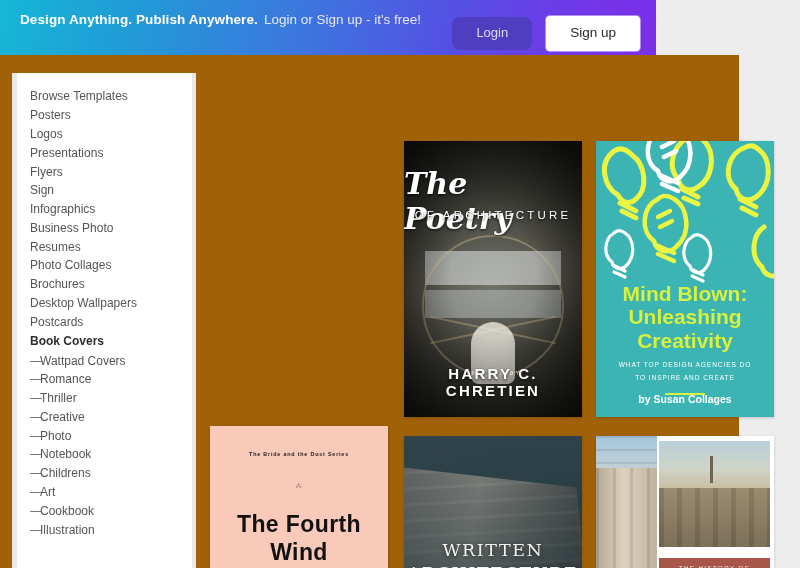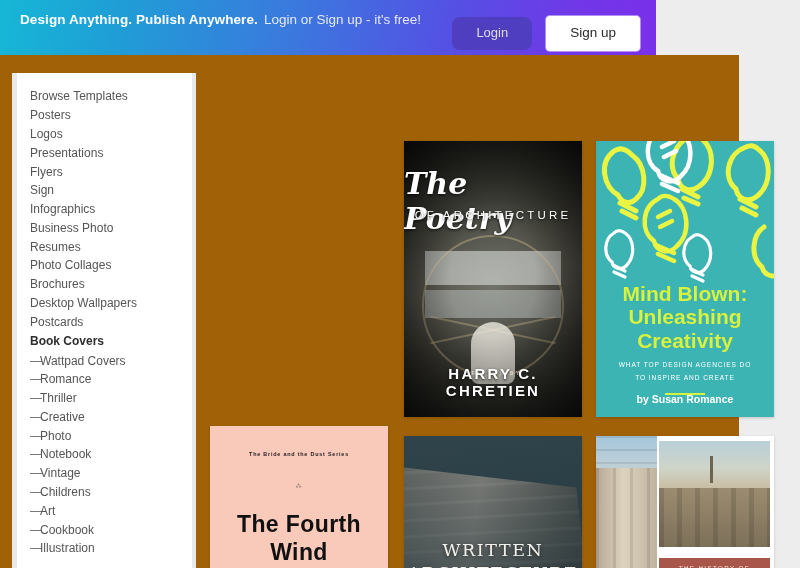--- a/index.html
+++ b/index.html
@@ -403,21 +403,20 @@
       <div class="nav-item"><span>Brochures</span></div>
       <div class="nav-item"><span>Desktop Wallpapers</span></div>
       <div class="nav-item"><span>Postcards</span></div>
       <div class="nav-item group"><span>Book Covers</span></div>
       <div class="nav-item"><span class="dash">—</span><span>Wattpad Covers</span></div>
       <div class="nav-item"><span class="dash">—</span><span>Romance</span></div>
       <div class="nav-item"><span class="dash">—</span><span>Thriller</span></div>
       <div class="nav-item"><span class="dash">—</span><span>Creative</span></div>
       <div class="nav-item"><span class="dash">—</span><span>Photo</span></div>
       <div class="nav-item"><span class="dash">—</span><span>Notebook</span></div>
-      <div class="nav-item"><span class="dash">—</span><span>Vintage</span></div>
       <div class="nav-item"><span class="dash">—</span><span>Childrens</span></div>
       <div class="nav-item"><span class="dash">—</span><span>Art</span></div>
       <div class="nav-item"><span class="dash">—</span><span>Cookbook</span></div>
       <div class="nav-item"><span class="dash">—</span><span>Illustration</span></div>
     </nav>
 
   <div class="grid">
 
     <div class="card c-poetry">
       <div class="poetry">
@@ -475,21 +474,21 @@
         <div class="mtitle">
           <div>Mind Blown:</div>
           <div>Unleashing</div>
           <div>Creativity</div>
         </div>
         <div class="msub">
           <div>WHAT TOP DESIGN AGENCIES DO</div>
           <div>TO INSPIRE AND CREATE</div>
         </div>
         <div class="mrule"></div>
-        <div class="mauthor">by Susan Romance</div>
+        <div class="mauthor">by Susan Collages</div>
       </div>
     </div>
 
     <div class="card c-fourth">
       <div class="fourth">
         <div class="fseries">The Bride and the Dust Series</div>
         <div class="forn">⁂</div>
         <div class="ftitle">
           <div>The Fourth</div>
           <div>Wind</div>

